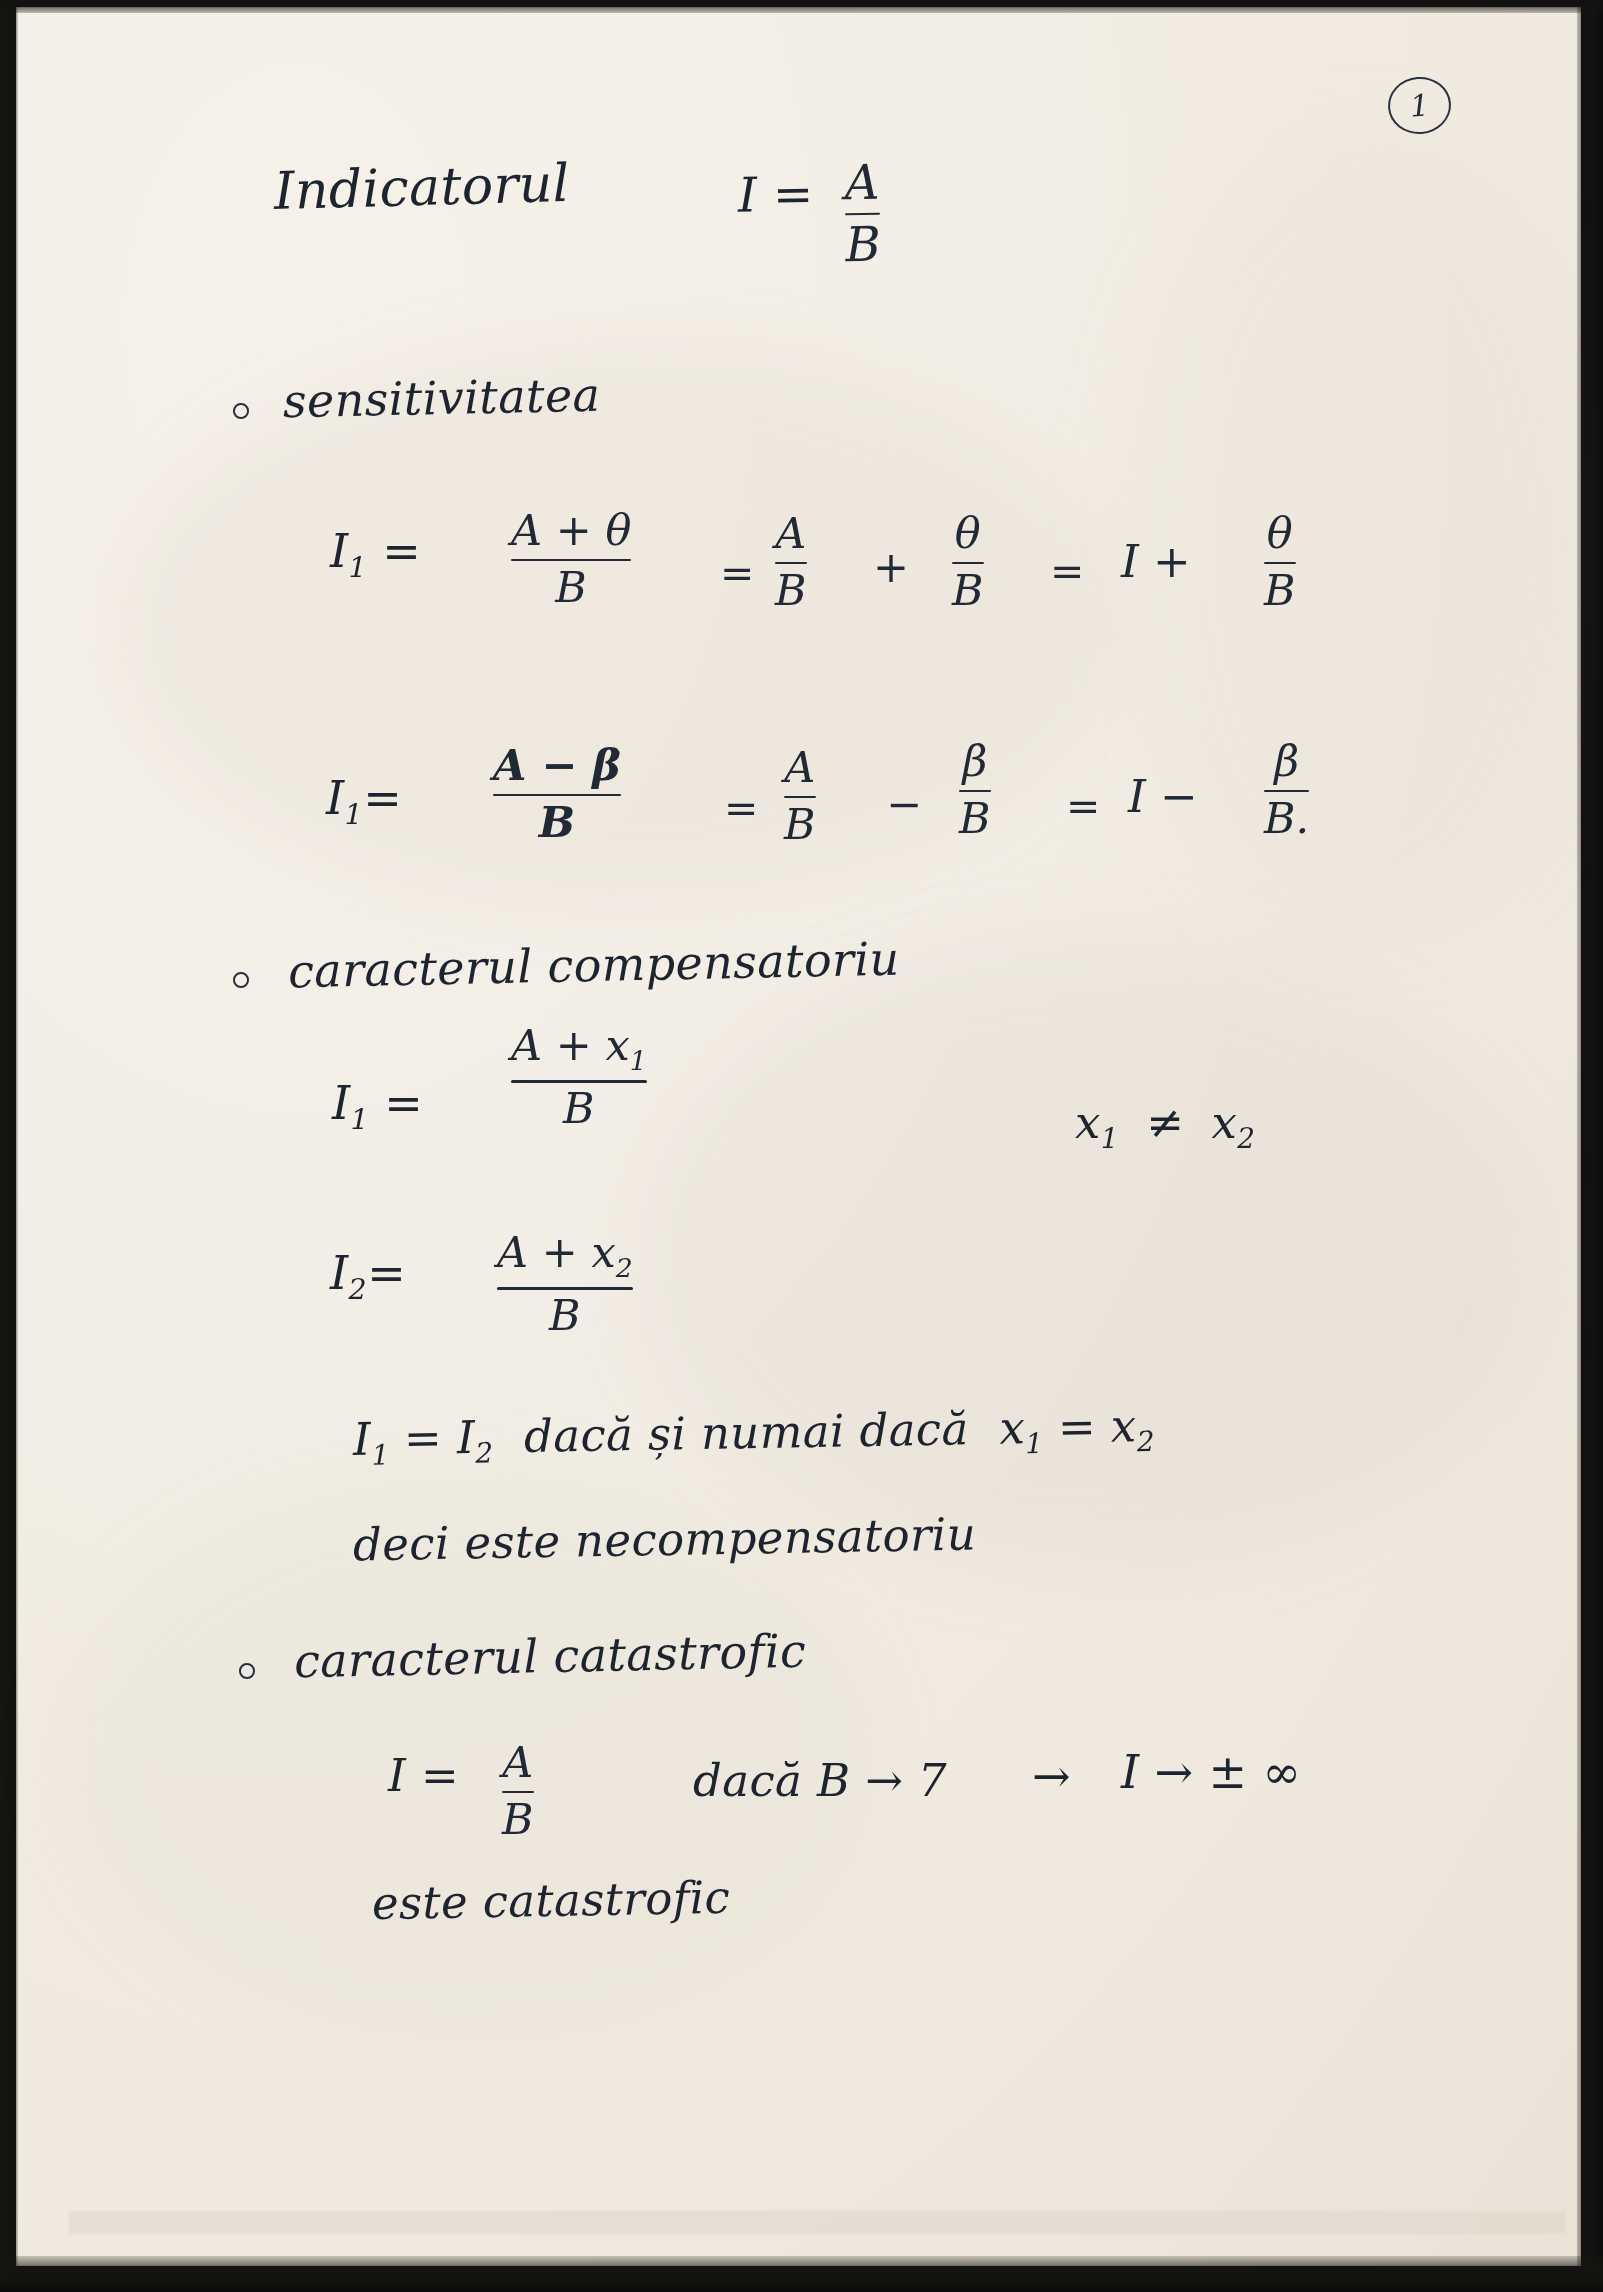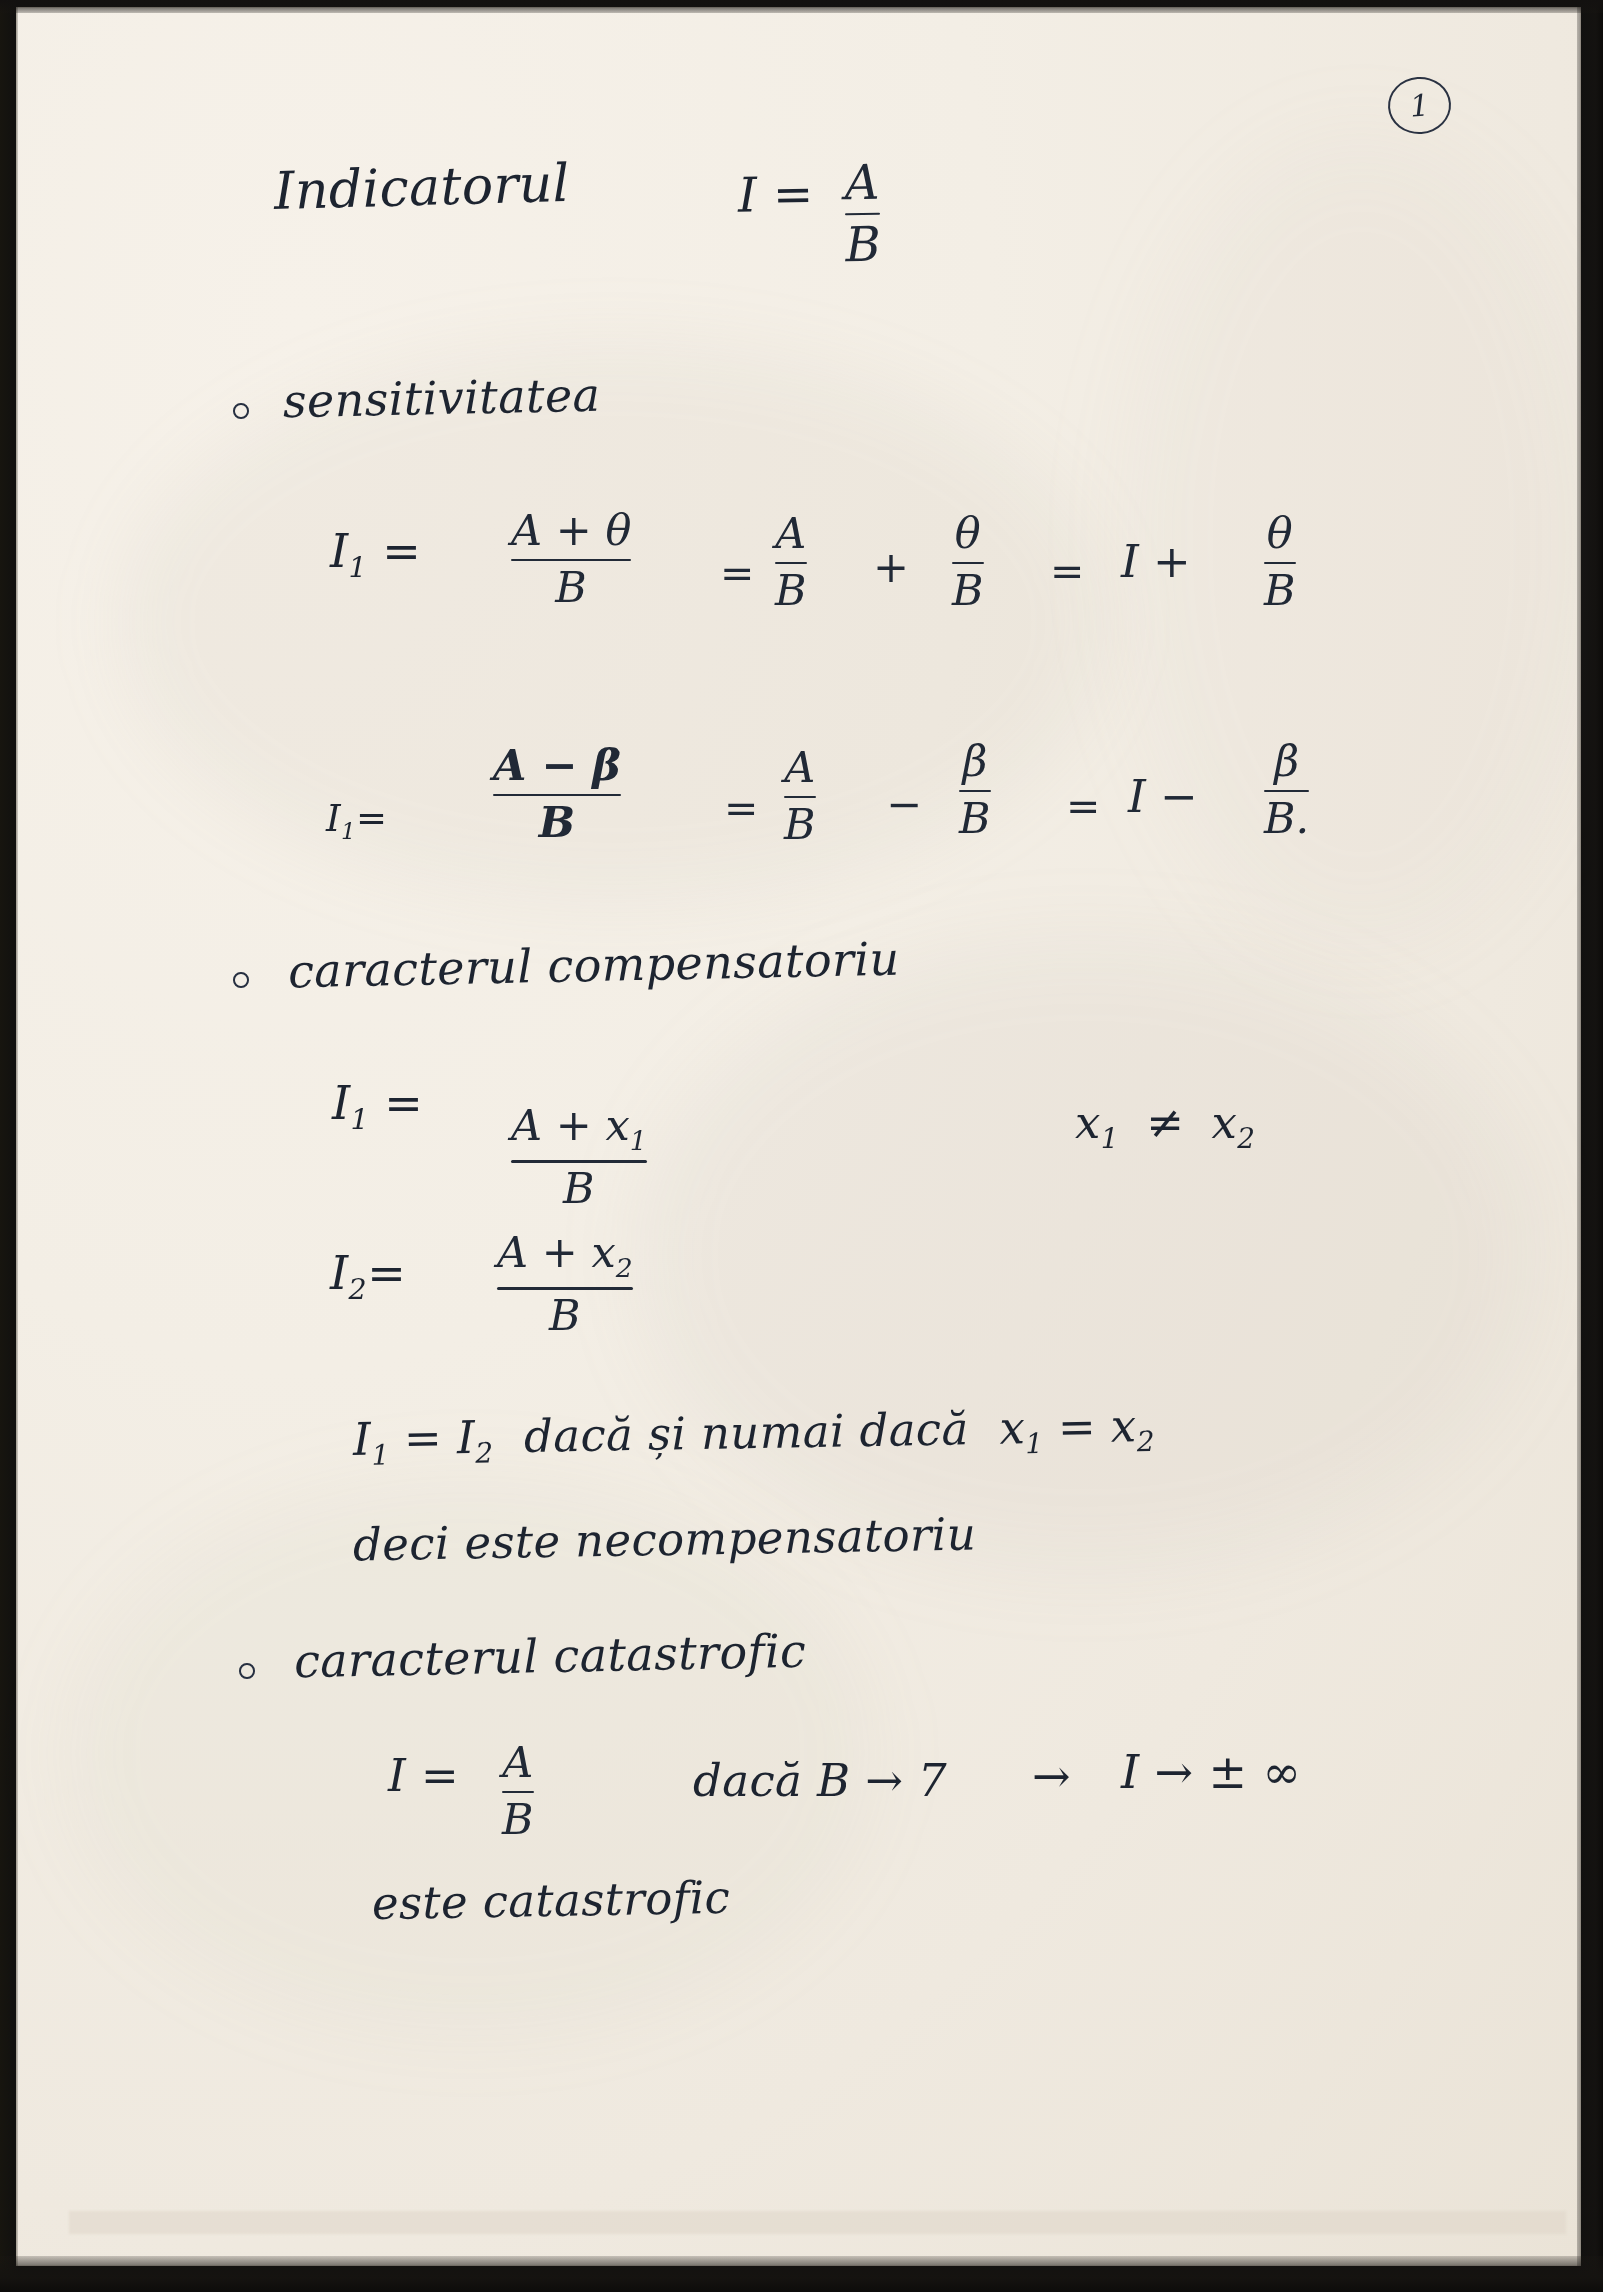--- a/index.html
+++ b/index.html
@@ -197,21 +197,21 @@
       <div class="den">B</div>
     </div>
     <div class="op" style="left: 1034px; top: 540px; font-size: 41px;">=</div>
     <div class="op" style="left: 1105px; top: 528px; font-size: 45px; font-style: italic;">I +</div>
     <div class="frac" style="left: 1248px; top: 504px; font-size: 43px;">
       <div class="num">θ</div>
       <div class="bar"></div>
       <div class="den">B</div>
     </div>
 
-    <div class="hw" style="left: 310px; top: 790px; font-size: 37px; text-align: center;">
+    <div class="hw" style="left: 310px; top: 764px; font-size: 46px; text-align: center;">
       <span>I</span><span class="sub">1</span><span>=</span>
     </div>
     <div class="frac" style="left: 477px; top: 736px; font-size: 43px; font-weight: bold;">
       <div class="num">A − β</div>
       <div class="bar"></div>
       <div class="den">B</div>
     </div>
     <div class="op" style="left: 708px; top: 777px; font-size: 41px;">=</div>
     <div class="frac" style="left: 768px; top: 738px; font-size: 43px;">
       <div class="num">A</div>
@@ -232,21 +232,21 @@
       <div class="den">B.</div>
     </div>
 
     <div class="bullet" style="left: 217px; top: 965px;"></div>
     <div class="hw head" style="left: 272px; top: 931px;">caracterul compensatoriu</div>
 
     <div class="hw" style="left: 316px; top: 1069px; font-size: 46px;">
       <span>I</span><span class="sub">1</span>
       <span>=</span>
     </div>
-    <div class="frac" style="left: 495px; top: 1096px; font-size: 43px;">
+    <div class="frac" style="left: 495px; top: 1016px; font-size: 43px;">
       <div class="num">
         <span>A + x</span><span class="sub">1</span>
       </div>
       <div class="bar"></div>
       <div class="den">B</div>
     </div>
 
     <div class="hw" style="left: 1059px; top: 1089px; font-size: 45px;">
       <span>x</span><span class="sub">1</span>
       <span style="padding:0 12.5px;">≠</span>

